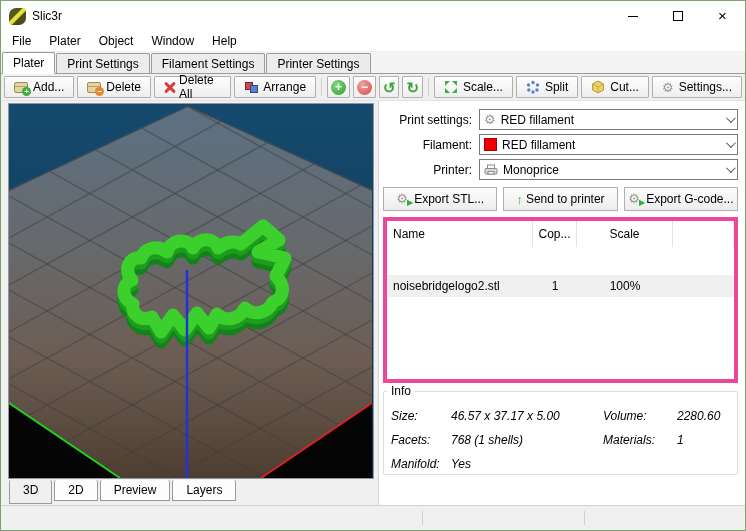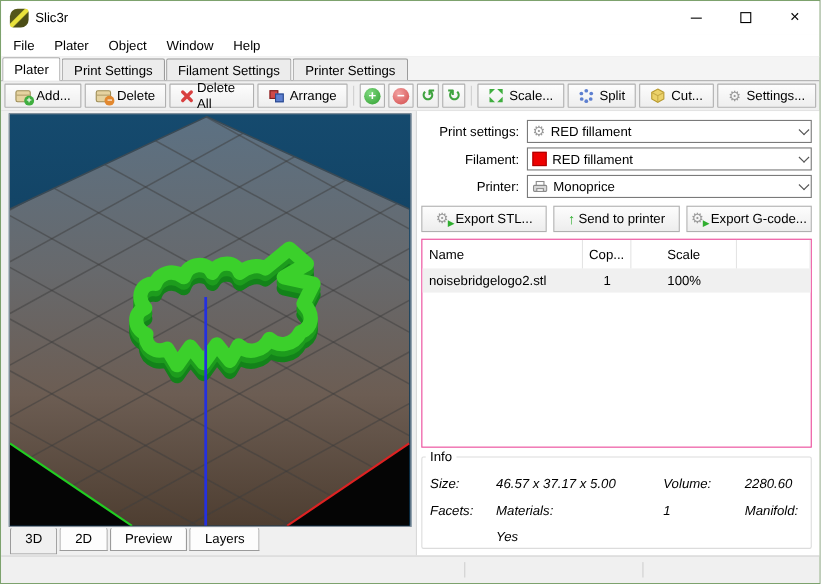--- a/index.html
+++ b/index.html
@@ -71,26 +71,26 @@
   .gear { color:#9a9a9a; font-size:13px; line-height:13px; }
   .red-swatch { width:13px; height:13px; background:#ee0000; border:1px solid #aa0000; }
   .export-row { display:flex; gap:6px; margin-top:5px; }
   .export-btn { flex:1 1 0; height:24px; display:flex; align-items:center; justify-content:center; gap:3px;
                 background:linear-gradient(#fdfdfd,#ededed); border:1px solid #b0b0b0; }
   .gear-arrow { position:relative; width:15px; height:14px; }
   .gear-arrow .g { position:absolute; left:0; top:0; color:#9a9a9a; font-size:13px; line-height:13px; }
   .gear-arrow .a { position:absolute; right:-2px; bottom:-1px; color:#2fae2f; font-size:8px; line-height:8px; }
   .up-arrow { color:#2fae2f; font-weight:bold; font-size:13px; }
   
-  .obj-table { margin-top:6px; height:190px; border:1px solid #ec4899; background:#fff; overflow:hidden; }
+  .obj-table { margin-top:6px; height:166px; border:4px solid #ec4899; background:#fff; overflow:hidden; }
   .t-head { display:grid; grid-template-columns:146px 44px 96px 1fr; height:26px; align-items:center; }
   .t-head > div { border-right:1px solid #e4e4e4; height:100%; display:flex; align-items:center; }
   .t-head .h-name { padding-left:6px; }
   .t-head .h-cop, .t-head .h-scale { justify-content:center; }
-  .t-row { display:grid; grid-template-columns:146px 44px 96px 1fr; height:22px; align-items:center; background:#f0f0f0; }
+  .t-row { display:grid; grid-template-columns:146px 44px 96px 1fr; height:22px; align-items:center; background:#f0f0f0;margin-top:28px; }
   .t-row .c-name { padding-left:6px; }
   .t-row .c-cop, .t-row .c-scale { text-align:center; }
   
   .info-box { margin-top:8px; height:84px; border:1px solid #dcdcdc; border-radius:2px; position:relative; padding:12px 4px 0 7px; }
   .info-legend { position:absolute; top:-8px; left:3px; background:#fff; padding:0 4px; }
   .info-grid { display:grid; grid-template-columns:60px 152px 74px 1fr; grid-auto-rows:24px; align-items:center;font-style:italic; }
   .span2 { grid-column:2 / 5; }
   
   .statusbar { height:25px; background:#f0f0f0; border-top:1px solid #d2d2d2; position:relative; }
   .statusbar .div1, .statusbar .div2 { position:absolute; top:5px; bottom:5px; width:1px; background:#d0d0d0; }
@@ -343,20 +343,21 @@
       </div>
 
       <div class="info-box">
         <span class="info-legend">Info</span>
         <div class="info-grid">
           <span>Size:</span>
           <span>46.57 x 37.17 x 5.00</span>
           <span>Volume:</span>
           <span>2280.60</span>
           <span>Facets:</span>
+          <span>768 (1 shells)</span>
           <span>Materials:</span>
           <span>1</span>
           <span>Manifold:</span>
           <span class="span2">Yes</span>
         </div>
       </div>
 
     </div>
   </div>
 

